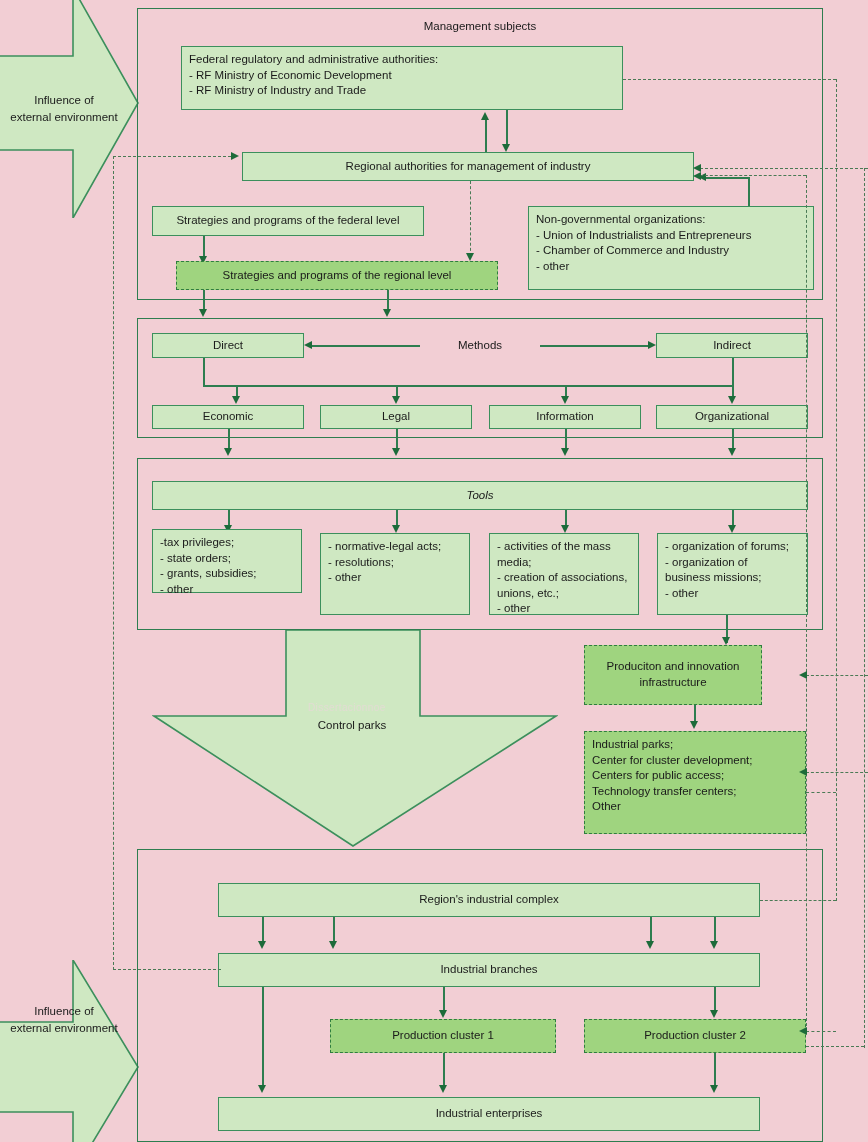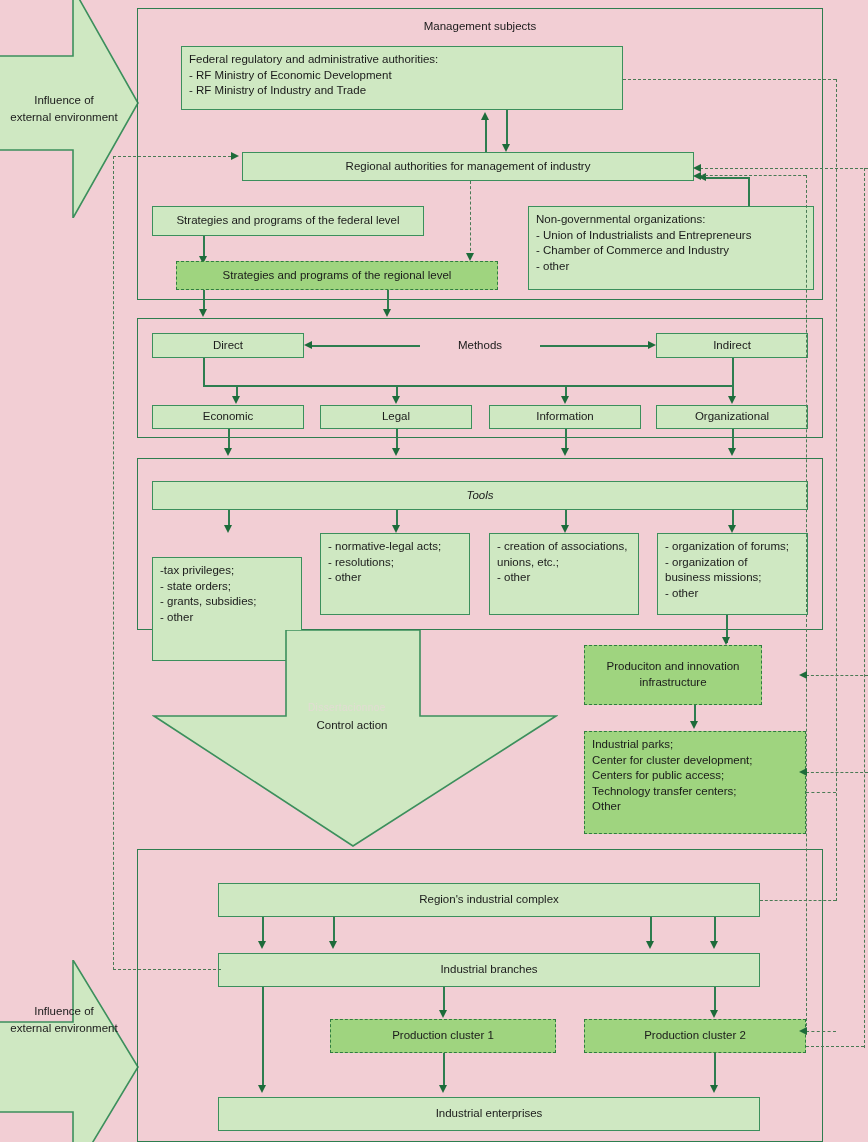--- a/index.html
+++ b/index.html
@@ -176,37 +176,38 @@
 
   <div class="abs ln vln" style="left:228px;top:510px;height:18px;"></div>
   <div class="ah ah-down" style="left:224px;top:525px;"></div>
   <div class="abs ln vln" style="left:396px;top:510px;height:18px;"></div>
   <div class="ah ah-down" style="left:392px;top:525px;"></div>
   <div class="abs ln vln" style="left:565px;top:510px;height:18px;"></div>
   <div class="ah ah-down" style="left:561px;top:525px;"></div>
   <div class="abs ln vln" style="left:732px;top:510px;height:18px;"></div>
   <div class="ah ah-down" style="left:728px;top:525px;"></div>
 
-  <div class="abs box left" style="left:152px;top:557px;width:150px;height:104px;">
+  <div class="abs box left" style="left:152px;top:529px;width:150px;height:64px;">
     <div>
       <div>-tax privileges;</div>
       <div>- state orders;</div>
       <div>- grants, subsidies;</div>
       <div>- other</div>
     </div>
   </div>
   <div class="abs box left" style="left:320px;top:533px;width:150px;height:82px;">
     <div>
       <div>- normative-legal acts;</div>
       <div>- resolutions;</div>
       <div>- other</div>
     </div>
   </div>
   <div class="abs box left" style="left:489px;top:533px;width:150px;height:82px;">
     <div>
+      <div>- activities of the mass media;</div>
       <div>- creation of associations,</div>
       <div>unions, etc.;</div>
       <div>- other</div>
     </div>
   </div>
   <div class="abs box left" style="left:657px;top:533px;width:151px;height:82px;">
     <div>
       <div>- organization of forums;</div>
       <div>-  organization of</div>
       <div>business missions;</div>
@@ -216,21 +217,21 @@
 
   <div class="abs ln vln" style="left:726px;top:615px;height:28px;"></div>
   <div class="ah ah-down" style="left:722px;top:637px;"></div>
 
   <div class="blockarrow" style="left:152px;top:630px;">
     <svg width="406" height="218" viewBox="0 0 406 218">
       <polygon points="134,0 268,0 268,86 404,86 201,216 2,86 134,86" fill="#cfe8c2" stroke="#3c8f5c" stroke-width="1.6"></polygon>
     </svg>
   </div>
   <div class="watermark" style="left:308px;top:702px;">Dissertacionnoe</div>
-  <div class="ba-text" style="left:252px;top:717px;width:200px;">Control action</div>
+  <div class="ba-text" style="left:252px;top:717px;width:200px;">Control parks</div>
 
   <div class="abs box dark" style="left:584px;top:645px;width:178px;height:60px;">
     <span style="white-space:pre-line">Produciton and innovation
 infrastructure</span>
   </div>
   <div class="abs ln vln" style="left:694px;top:705px;height:20px;"></div>
   <div class="ah ah-down" style="left:690px;top:721px;"></div>
 
   <div class="abs box dark left" style="left:584px;top:731px;width:222px;height:103px;">
     <div>

